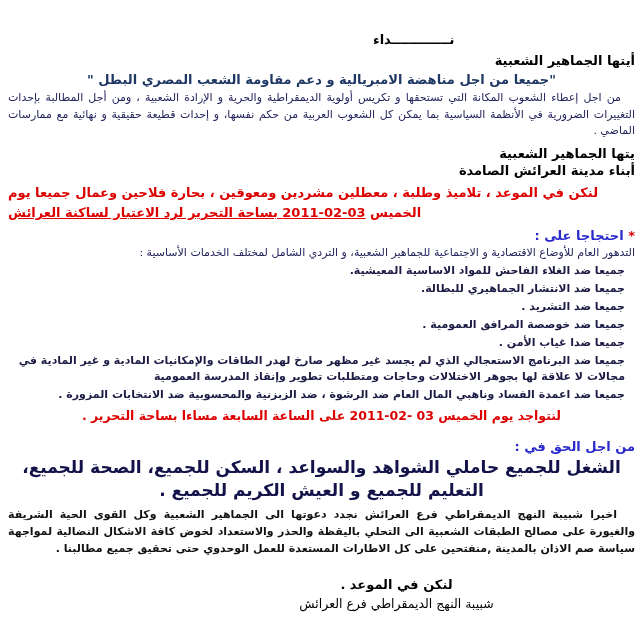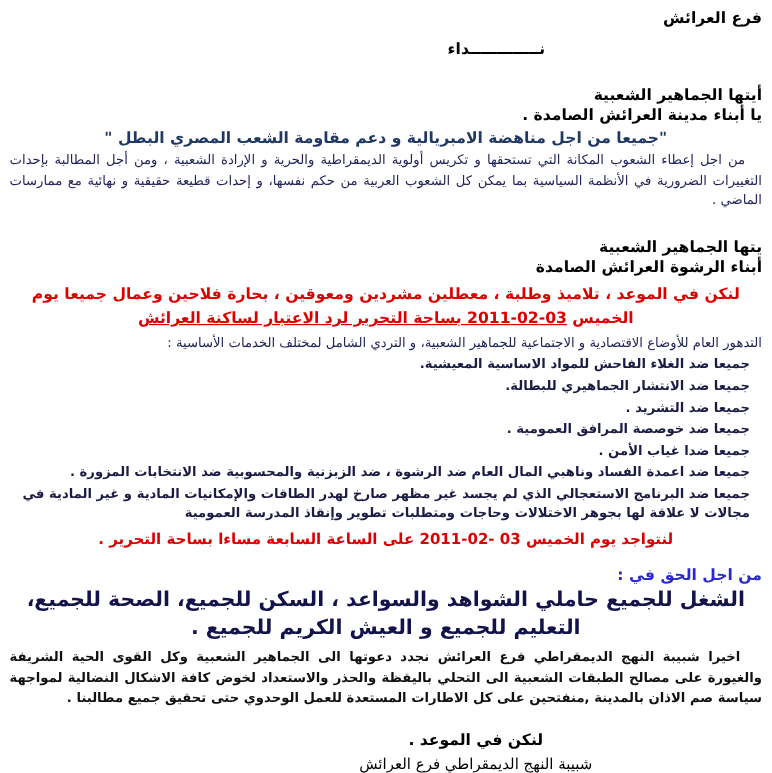--- a/index.html
+++ b/index.html
@@ -20,21 +20,21 @@
 
   .doc-title {
     font-weight: bold;
     font-size: 13px;
     color: #000;
     text-align: left;
     padding-left: 365px;
     margin-top: 9px;
   }
 
-  .salutation { text-align: right; font-weight: bold; font-size: 13px; line-height: 1.32; color: #000; margin-top: 22px; }
+  .salutation { text-align: right; font-weight: bold; font-size: 13px; line-height: 1.32; color: #000; margin-top: 5px; }
 
   .call-1 {
     color: #dd0000;
     font-weight: bold;
     font-size: 13px;
     text-align: center;
     text-decoration: underline;
     margin-top: 5px;
   }
   .slogan {
@@ -50,21 +50,21 @@
     line-height: 1.5;
     text-align: justify;
     margin: 3px 0 0 0;
     text-indent: 14px;
   }
 
   .call-2 {
     color: #dd0000;
     font-weight: bold;
     font-size: 13px;
-    text-align: center;
+    text-align: left;
     line-height: 1.55;
     margin-top: 4px;
   }
   .call-2 .u { text-decoration: underline; }
 
   .protest-heading { font-size: 13px; font-weight: bold; margin-top: 5px; }
   .protest-heading .star { color: #dd0000; }
   .protest-heading .lbl { color: #2929cc; }
 
   .deterioration { color: #24245c; font-size: 11px; line-height: 1.45; margin-top: 2px; }
@@ -108,56 +108,57 @@
   .footer-slogan { font-weight: bold; font-size: 13px; color: #000; }
   .footer-signature { font-size: 12.5px; color: #000; margin-top: 4px; }
 </style>
 </head>
 <body>
 
 <div class="page">
 
   <div class="org-header">
     <div class="org-box">
-      <div>فرع العرائش</div>
     </div>
   </div>
 
   <div class="doc-title">نـــــــــــــداء</div>
 
   <div class="salutation">
     <div>أيتها الجماهير الشعبية</div>
-    <div>يا أبناء مدينة العرائش الصامدة .</div>
   </div>
 
 
   <div class="slogan">"جميعا من اجل مناهضة الامبريالية و دعم مقاومة الشعب المصري البطل "</div>
 
   <p class="intro">من اجل إعطاء الشعوب المكانة التي تستحقها و تكريس أولوية الديمقراطية والحرية و الإرادة الشعبية ، ومن أجل المطالبة بإحدات التغييرات الضرورية في الأنظمة السياسية  بما يمكن كل الشعوب العربية  من حكم نفسها، و إحدات قطيعة حقيقية و نهائية مع ممارسات الماضي .</p>
 
   <div class="salutation">
     <div>يتها الجماهير الشعبية</div>
-    <div>أبناء الرشوة العرائش الصامدة</div>
+    <div>أبناء مدينة العرائش الصامدة</div>
   </div>
 
   <div class="call-2">
     <span>لنكن في الموعد ، تلاميذ وطلبة ، معطلين مشردين ومعوقين ، بحارة فلاحين  وعمال جميعا  يوم الخميس </span><span class="u">03‏-02‏-2011  بساحة التحرير  لرد الاعتبار  لساكنة العرائش</span>
   </div>
 
+  <div class="protest-heading">
+    <span class="star">* </span><span class="lbl">احتجاجا على :</span>
+  </div>
 
   <div class="deterioration">التدهور العام للأوضاع الاقتصادية و الاجتماعية للجماهير الشعبية، و التردي الشامل لمختلف الخدمات الأساسية :</div>
 
   <div class="grievances">
     <div>جميعا ضد الغلاء الفاحش للمواد الاساسية المعيشية.</div>
     <div>جميعا ضد  الانتشار الجماهيري للبطالة.</div>
     <div>جميعا ضد  التشريد .</div>
     <div>جميعا ضد  خوصصة المرافق العمومية .</div>
     <div>جميعا ضدا غياب الأمن .</div>
+    <div>جميعا ضد البرنامج الاستعجالي الذي لم يجسد غير مظهر صارخ لهدر الطاقات والإمكانيات المادية و غير المادية في مجالات لا علاقة لها بجوهر الاختلالات وحاجات ومتطلبات تطوير وإنقاذ المدرسة العمومية</div>
     <div>جميعا ضد اعمدة الفساد وناهبي المال العام ضد الرشوة ، ضد الزبزنية والمحسوبية ضد الانتخابات المزورة .</div>
-    <div>جميعا ضد البرنامج الاستعجالي الذي لم يجسد غير مظهر صارخ لهدر الطاقات والإمكانيات المادية و غير المادية في مجالات لا علاقة لها بجوهر الاختلالات وحاجات ومتطلبات تطوير وإنقاذ المدرسة العمومية</div>
   </div>
 
   <div class="rally">لنتواجد يوم الخميس 03‏ -02‏-2011 على الساعة السابعة مساءا بساحة التحرير .</div>
 
   <div class="rights-heading">من اجل الحق في :</div>
 
   <div class="rights">الشغل للجميع حاملي الشواهد والسواعد ، السكن للجميع، الصحة للجميع، التعليم للجميع و العيش الكريم للجميع .</div>
 
   <p class="closing">اخيرا شبيبة النهج الديمقراطي فرع العرائش نجدد دعوتها الى الجماهير الشعبية وكل القوى الحية الشريفة  والغيورة على مصالح الطبقات الشعبية   الى التحلي باليقظة والحذر والاستعداد لخوض كافة الاشكال النضالية لمواجهة سياسة صم الاذان بالمدينة ,منفتحين على كل الاطارات المستعدة للعمل الوحدوي حتى تحقيق جميع مطالبنا .</p>
 

